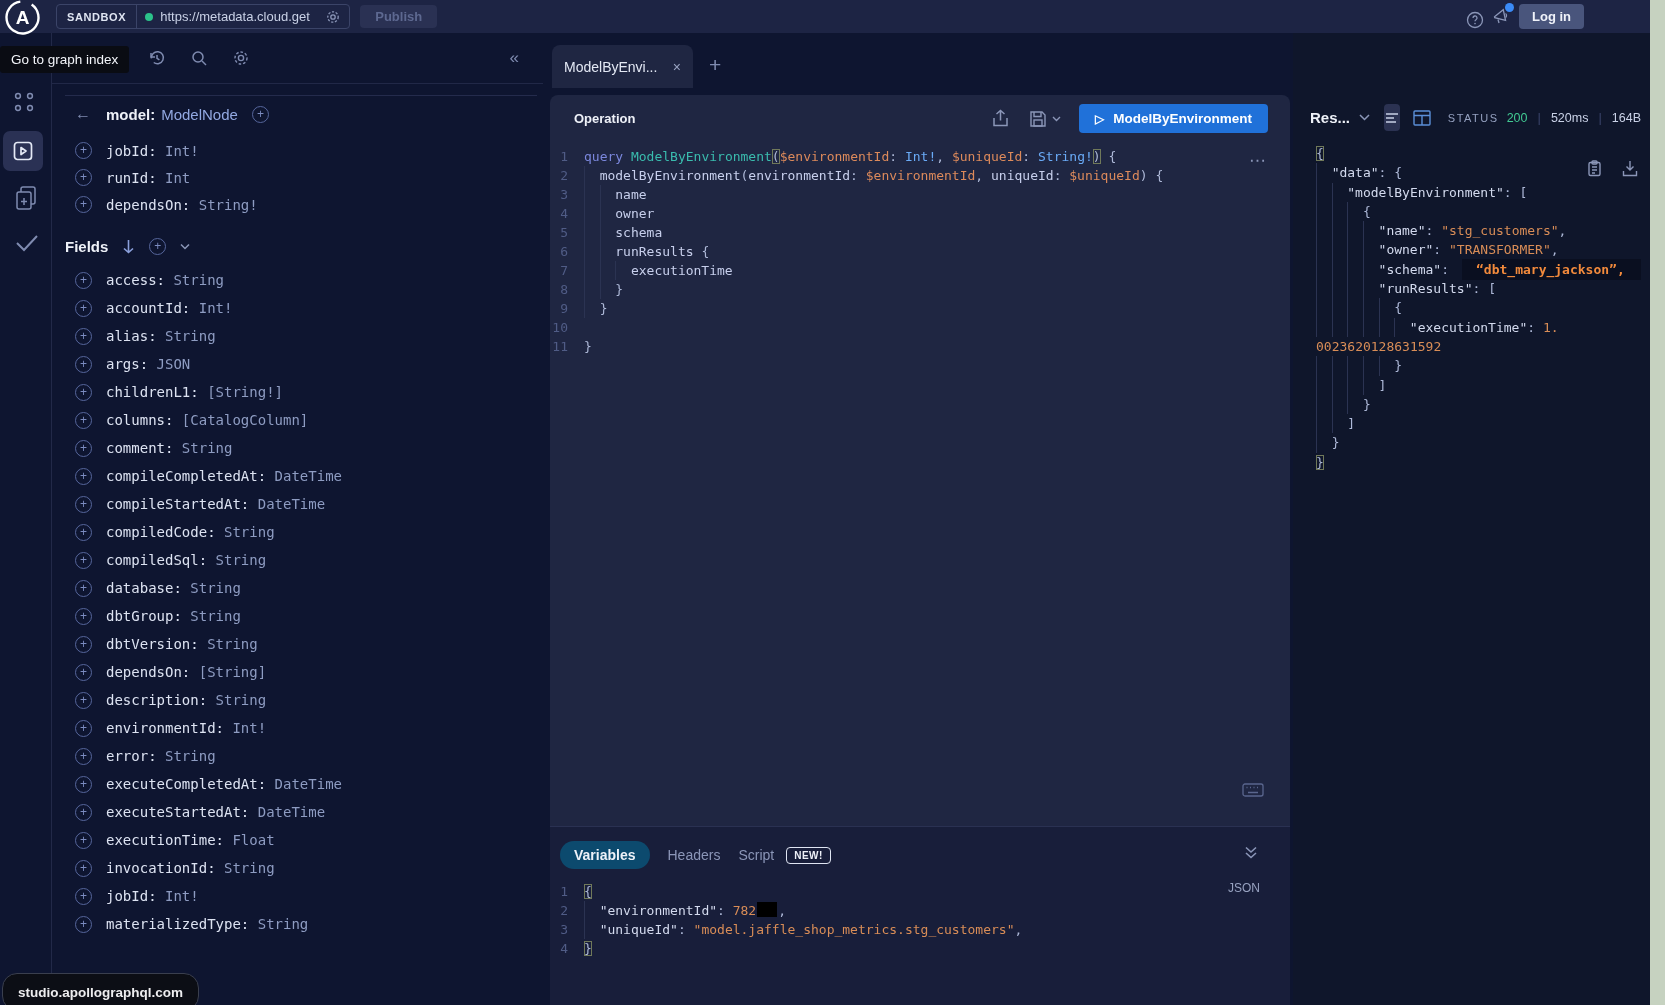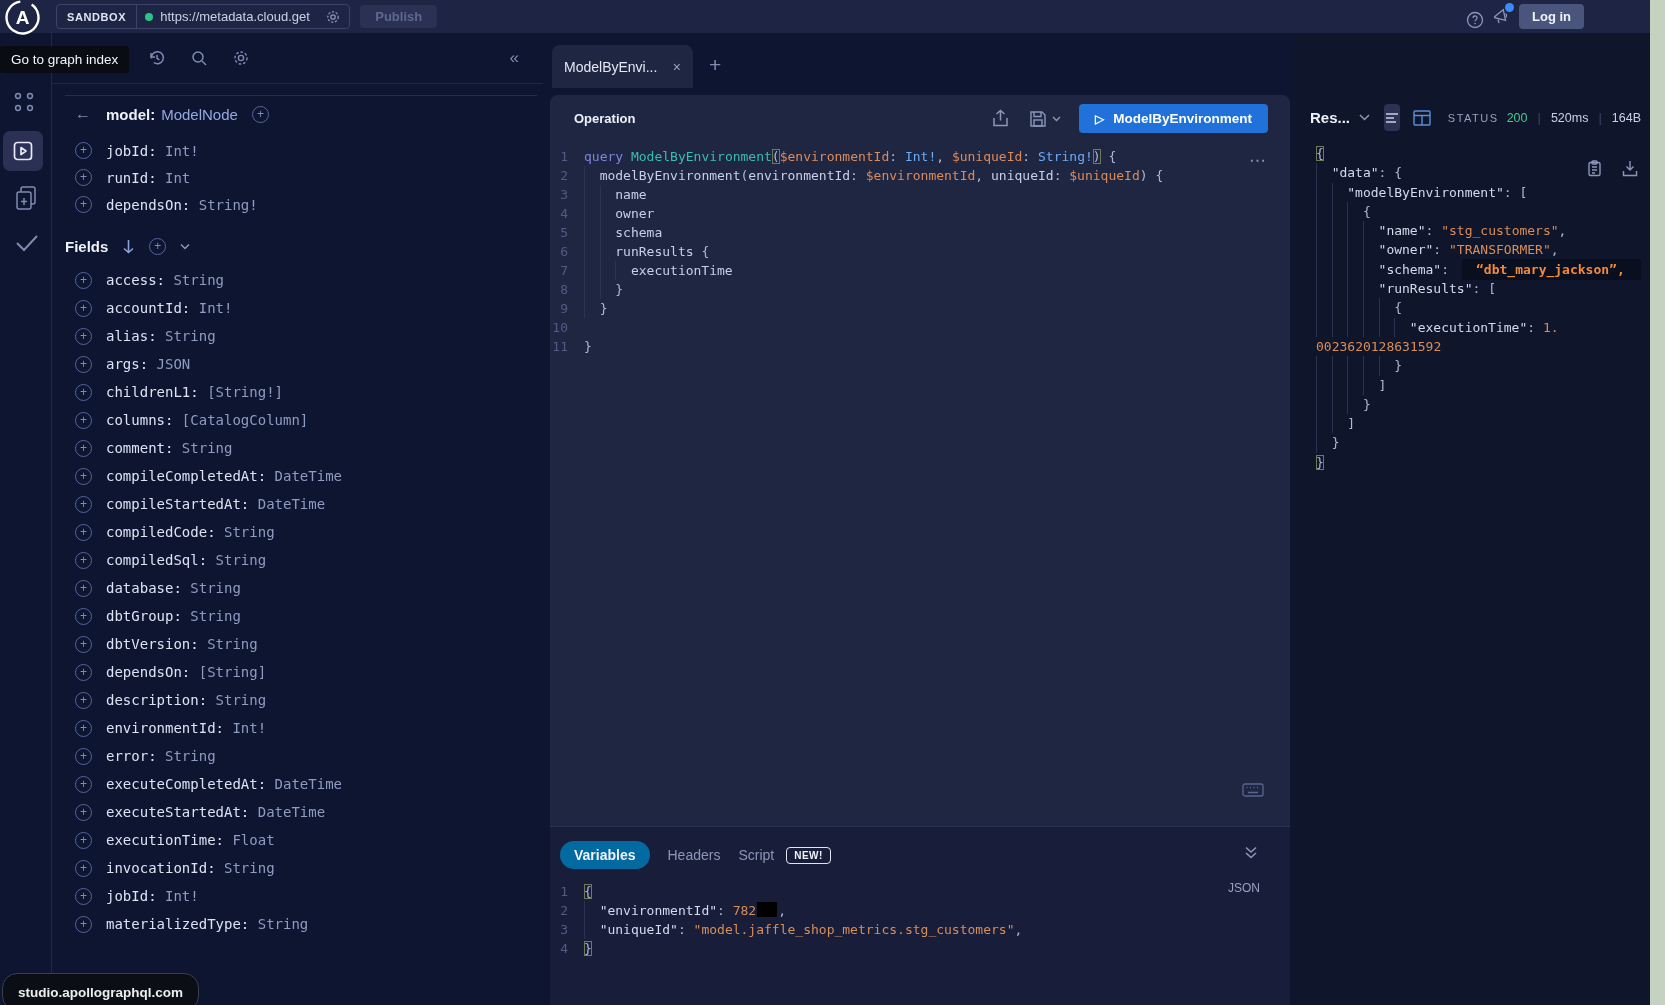--- a/index.html
+++ b/index.html
@@ -90,21 +90,21 @@
   .tk-bb { color:#aeb9d8; box-shadow:inset 0 0 0 1px #70795a; }
   .tk-redact { display:inline-block; width:20px; height:15px; background:#000; margin:0 1px -2px 1px; }
   .tk-hl { margin-left:13px; background:#0a0f20; padding:3px 16px 3px 14px; color:#f28a3c;
     font-weight:bold; }
   #op-editor { position:relative; padding-top:5px; }
   .dots-menu { position:absolute; right:24px; top:8px; color:#8b96b8; font-size:17px; }
   .kbd-icon { position:absolute; right:26px; top:688px; color:#5a668e; }
   #req-section { position:absolute; left:0; right:0; top:731px; bottom:0; background:#181e3a;
     border-top:1px solid #2a3152; padding-top:14px; }
   .req-tabs { display:flex; align-items:center; gap:18px; padding-left:10px; }
-  .req-pill { background:#0369a1; border-radius:14px; padding:6px 14px; font-size:14px;
+  .req-pill { background:#0c4a6e; border-radius:14px; padding:6px 14px; font-size:14px;
     font-weight:bold; color:#eef1f8; }
   .req-tab { font-size:14px; color:#8b96b8; }
   .new-badge { border:1.5px solid #dfe5f2; border-radius:4px; padding:2px 7px; font-size:10px;
     font-weight:bold; letter-spacing:0.5px; color:#eef1f8; margin-left:-6px; }
   .dbl-chev { position:absolute; right:32px; top:18px; color:#8b96b8; }
   #vars-editor { margin-top:13px; }
   .json-label { position:absolute; right:30px; top:54px; font-size:12px; color:#97a2c0; }
 
   
   #rightpane { position:absolute; left:1293px; top:33px; width:357px; bottom:0; background:#0f162b; }

